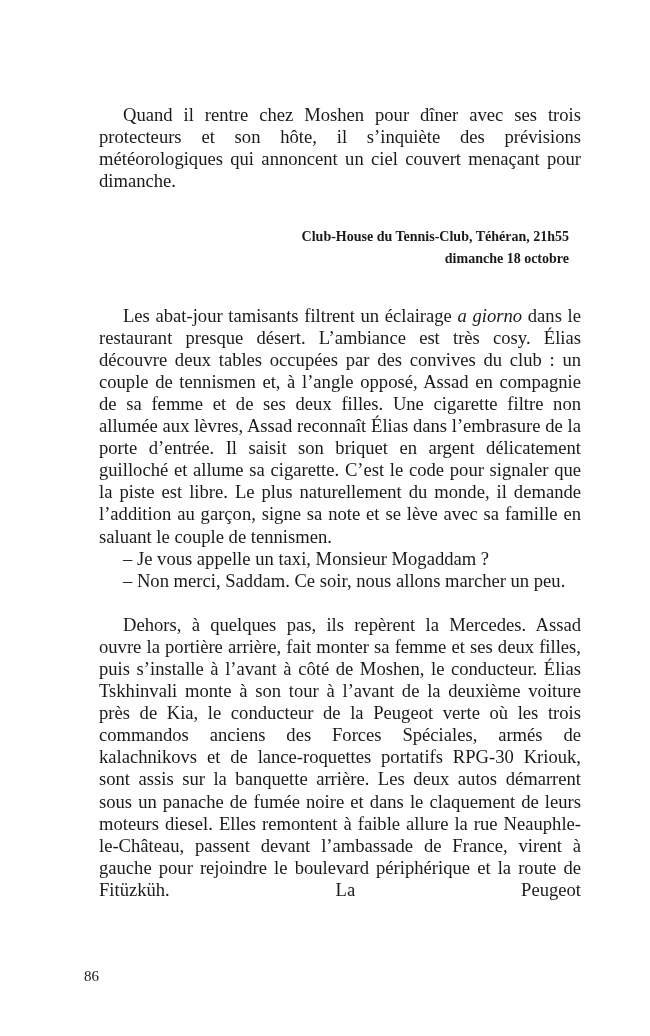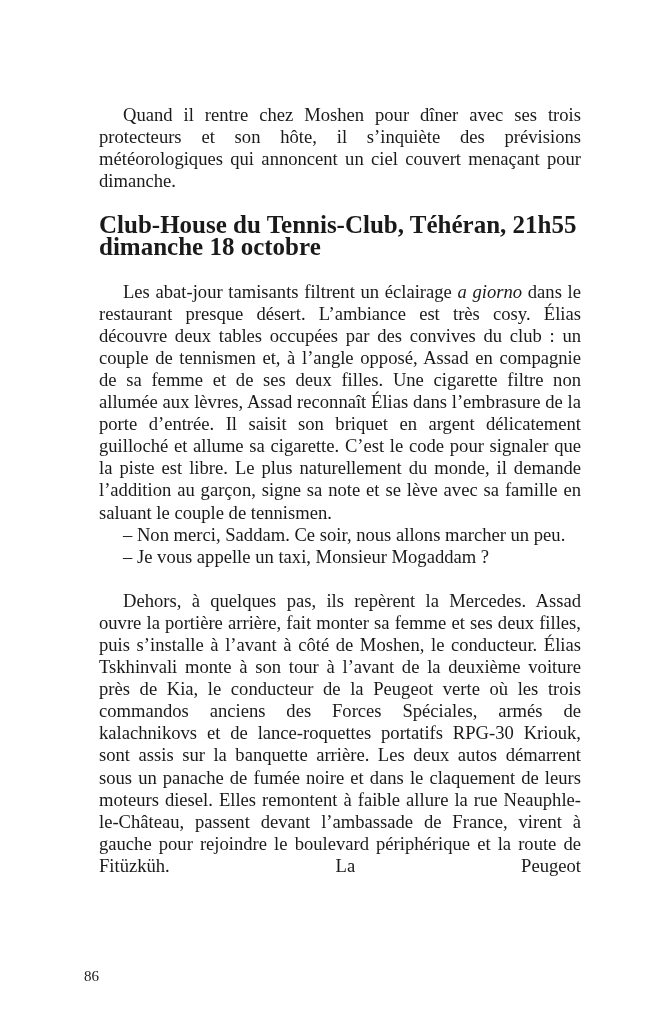--- a/index.html
+++ b/index.html
@@ -11,22 +11,22 @@
     .page-text {
       position: absolute; left: 99px; top: 104px; width: 482px;
       font-size: 18.6px; line-height: 22.1px;
     }
     .para {
       margin: 0; text-align: justify; text-indent: 24px;
       hyphens: none;
     }
     .gap { height: 22px; }
     .heading {
-      margin: 0; font-weight: bold; font-size: 25px; line-height: 22.1px;
-      text-align: left;
+      margin: 12px; font-weight: bold; font-size: 14px; line-height: 22.1px;
+      text-align: right;
     }
     .dialogue { margin: 0; text-align: justify; text-indent: 24px; }
     .last-justify { text-align-last: justify; }
     .page-number {
       position: absolute; left: 84px; top: 966px;
       font-size: 15px; line-height: 20px;
     }
     em { font-style: italic; }
   </style>
 </head>
@@ -39,21 +39,21 @@
 
   <h2 class="heading">
     <span>Club-House du Tennis-Club, Téhéran, 21h55</span><br>
     <span>dimanche 18 octobre</span>
   </h2>
 
   <div class="gap"></div>
 
   <p class="para"><span>Les abat-jour tamisants filtrent un éclairage </span><em>a giorno</em><span> dans le restaurant presque désert. L’ambiance est très cosy. Élias découvre deux tables occupées par des convives du club : un couple de tennismen et, à l’angle opposé, Assad en compagnie de sa femme et de ses deux filles. Une cigarette filtre non allumée aux lèvres, Assad reconnaît Élias dans l’embrasure de la porte d’entrée. Il saisit son briquet en argent délicatement guilloché et allume sa cigarette. C’est le code pour signaler que la piste est libre. Le plus naturellement du monde, il demande l’addition au garçon, signe sa note et se lève avec sa famille en saluant le couple de tennismen.</span></p>
 
+  <p class="dialogue">– Je vous appelle un taxi, Monsieur Mogaddam ?</p>
   <p class="dialogue">– Non merci, Saddam. Ce soir, nous allons marcher un peu.</p>
-  <p class="dialogue">– Je vous appelle un taxi, Monsieur Mogaddam ?</p>
 
   <div class="gap"></div>
 
   <p class="para last-justify">Dehors, à quelques pas, ils repèrent la Mercedes. Assad ouvre la portière arrière, fait monter sa femme et ses deux filles, puis s’installe à l’avant à côté de Moshen, le conducteur. Élias Tskhinvali monte à son tour à l’avant de la deuxième voiture près de Kia, le conducteur de la Peugeot verte où les trois commandos anciens des Forces Spéciales, armés de kalachnikovs et de lance-roquettes portatifs RPG-30 Kriouk, sont assis sur la banquette arrière. Les deux autos démarrent sous un panache de fumée noire et dans le claquement de leurs moteurs diesel.  Elles remontent à faible allure la rue Neauphle-le-Château, passent devant l’ambassade de France, virent à gauche pour rejoindre le boulevard périphérique et la route de Fitüzküh. La Peugeot</p>
 </div>
 
 <div class="page-number">86</div>
 
 </body></html>

